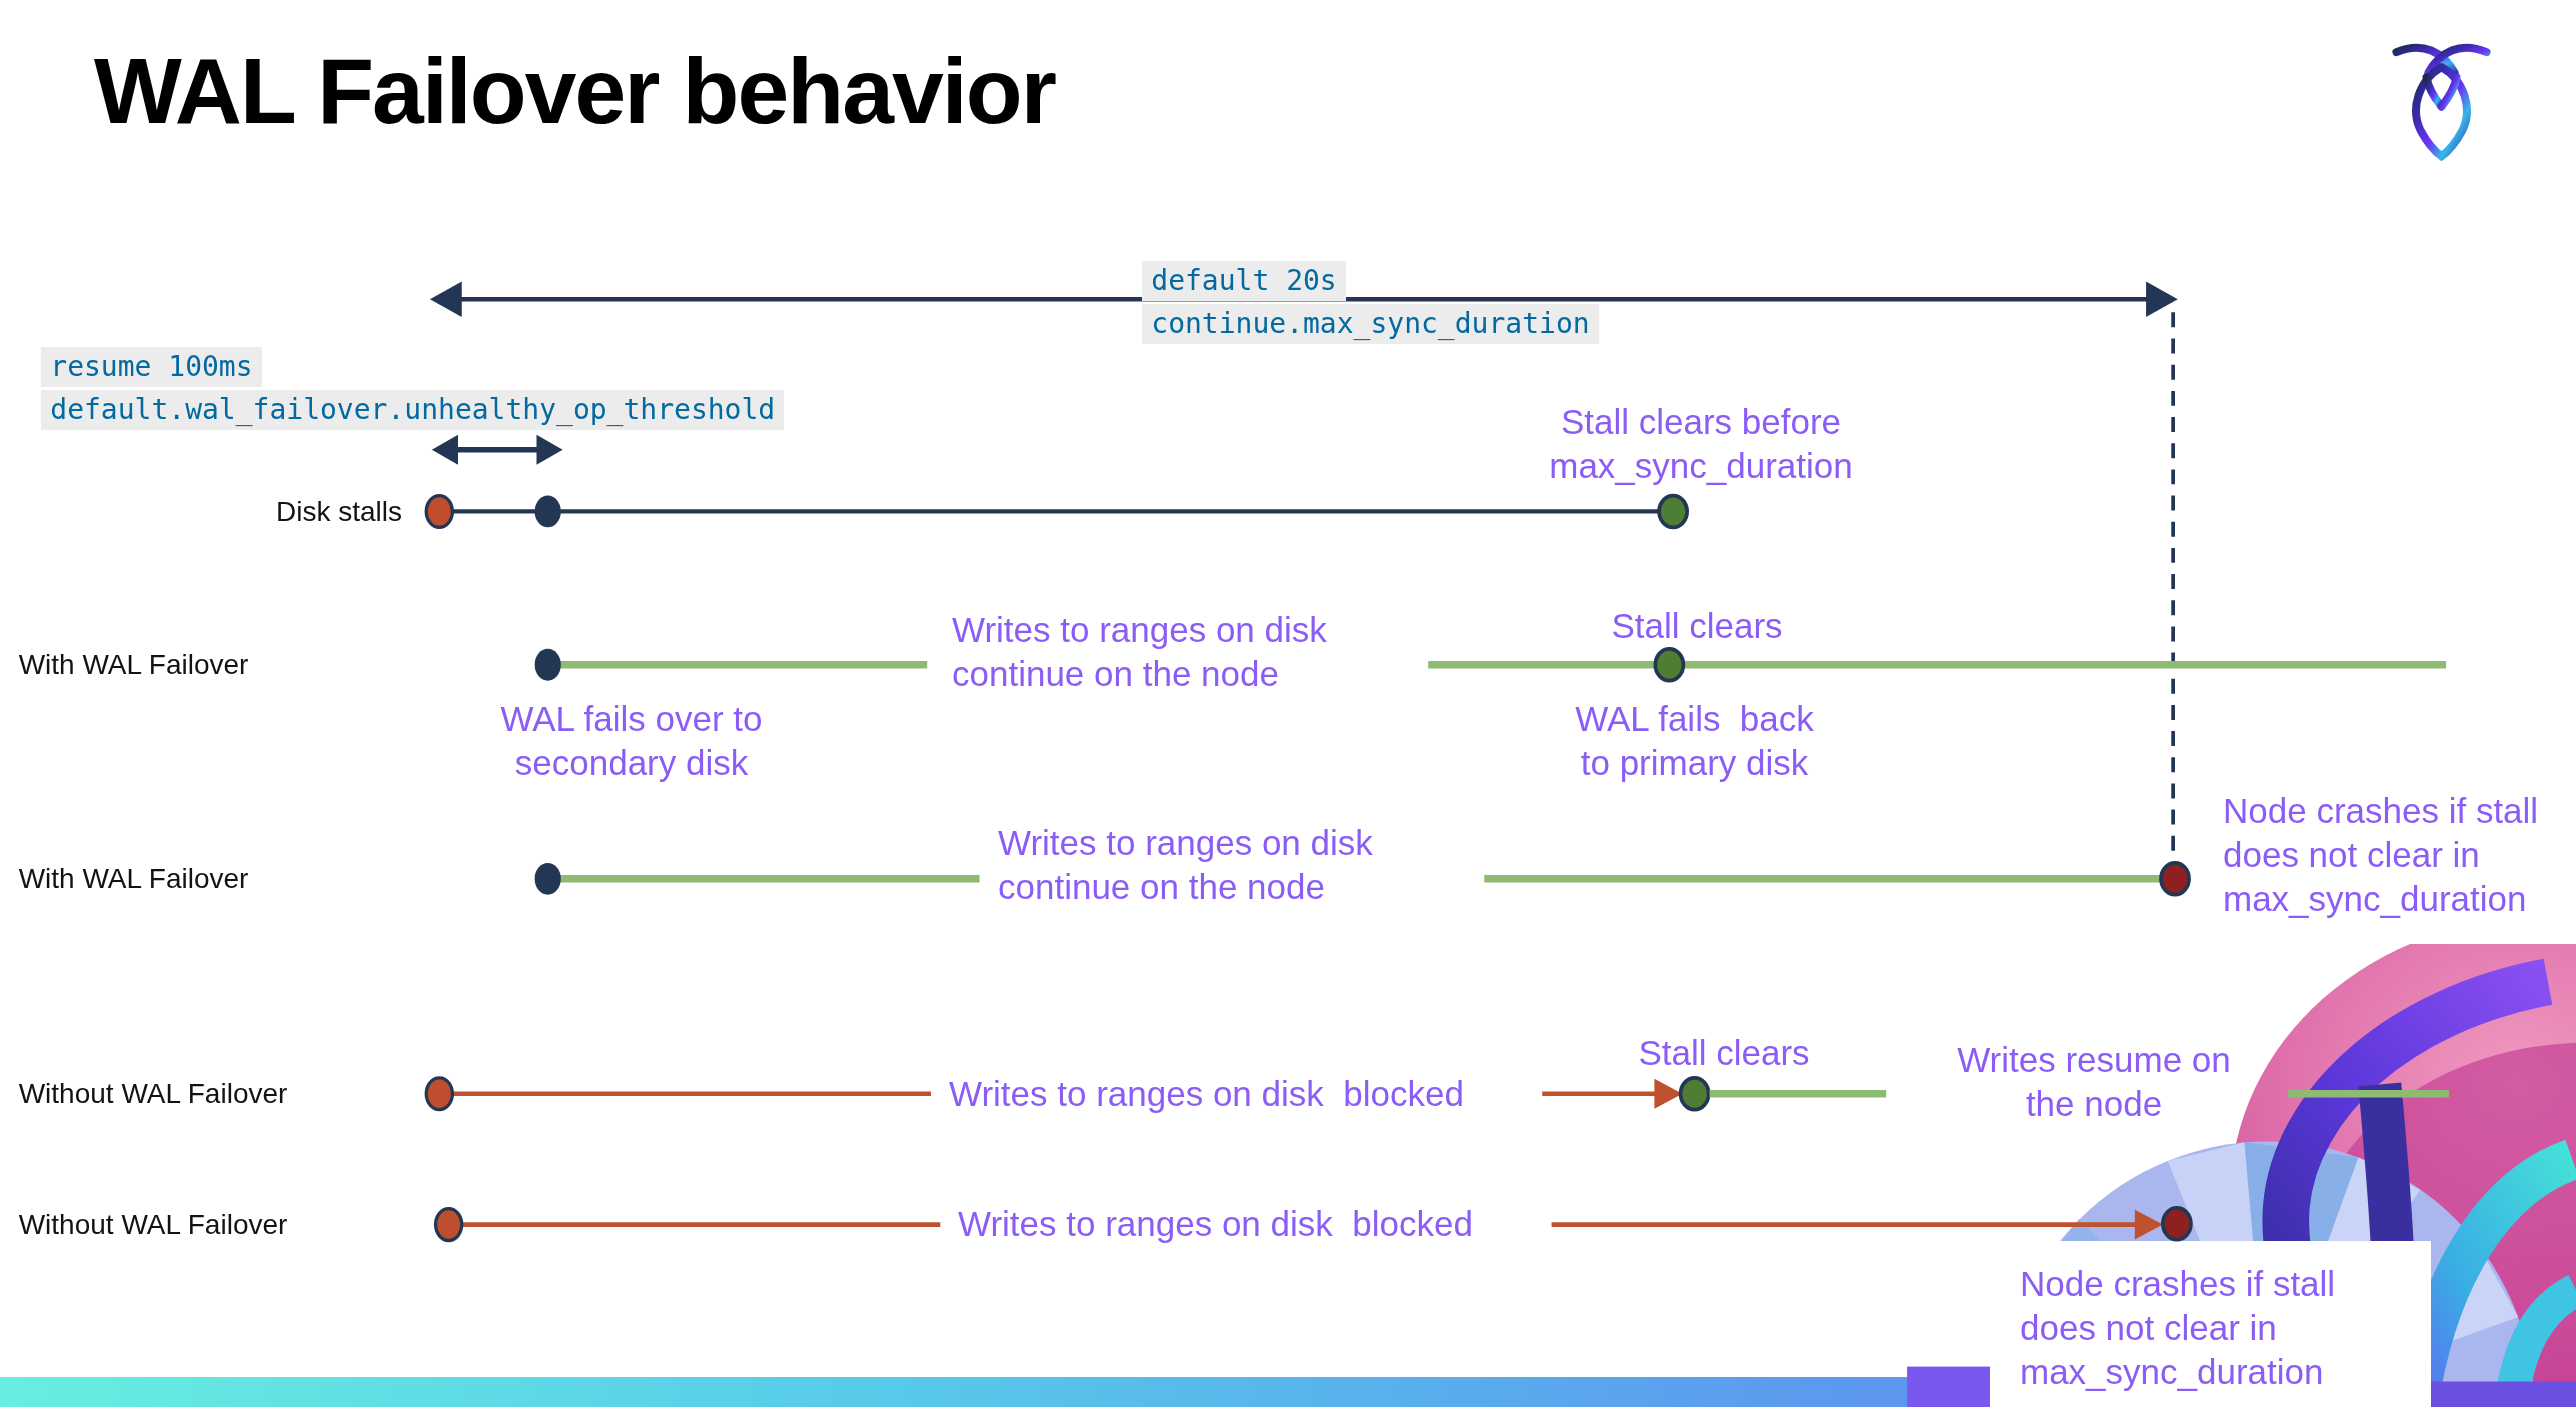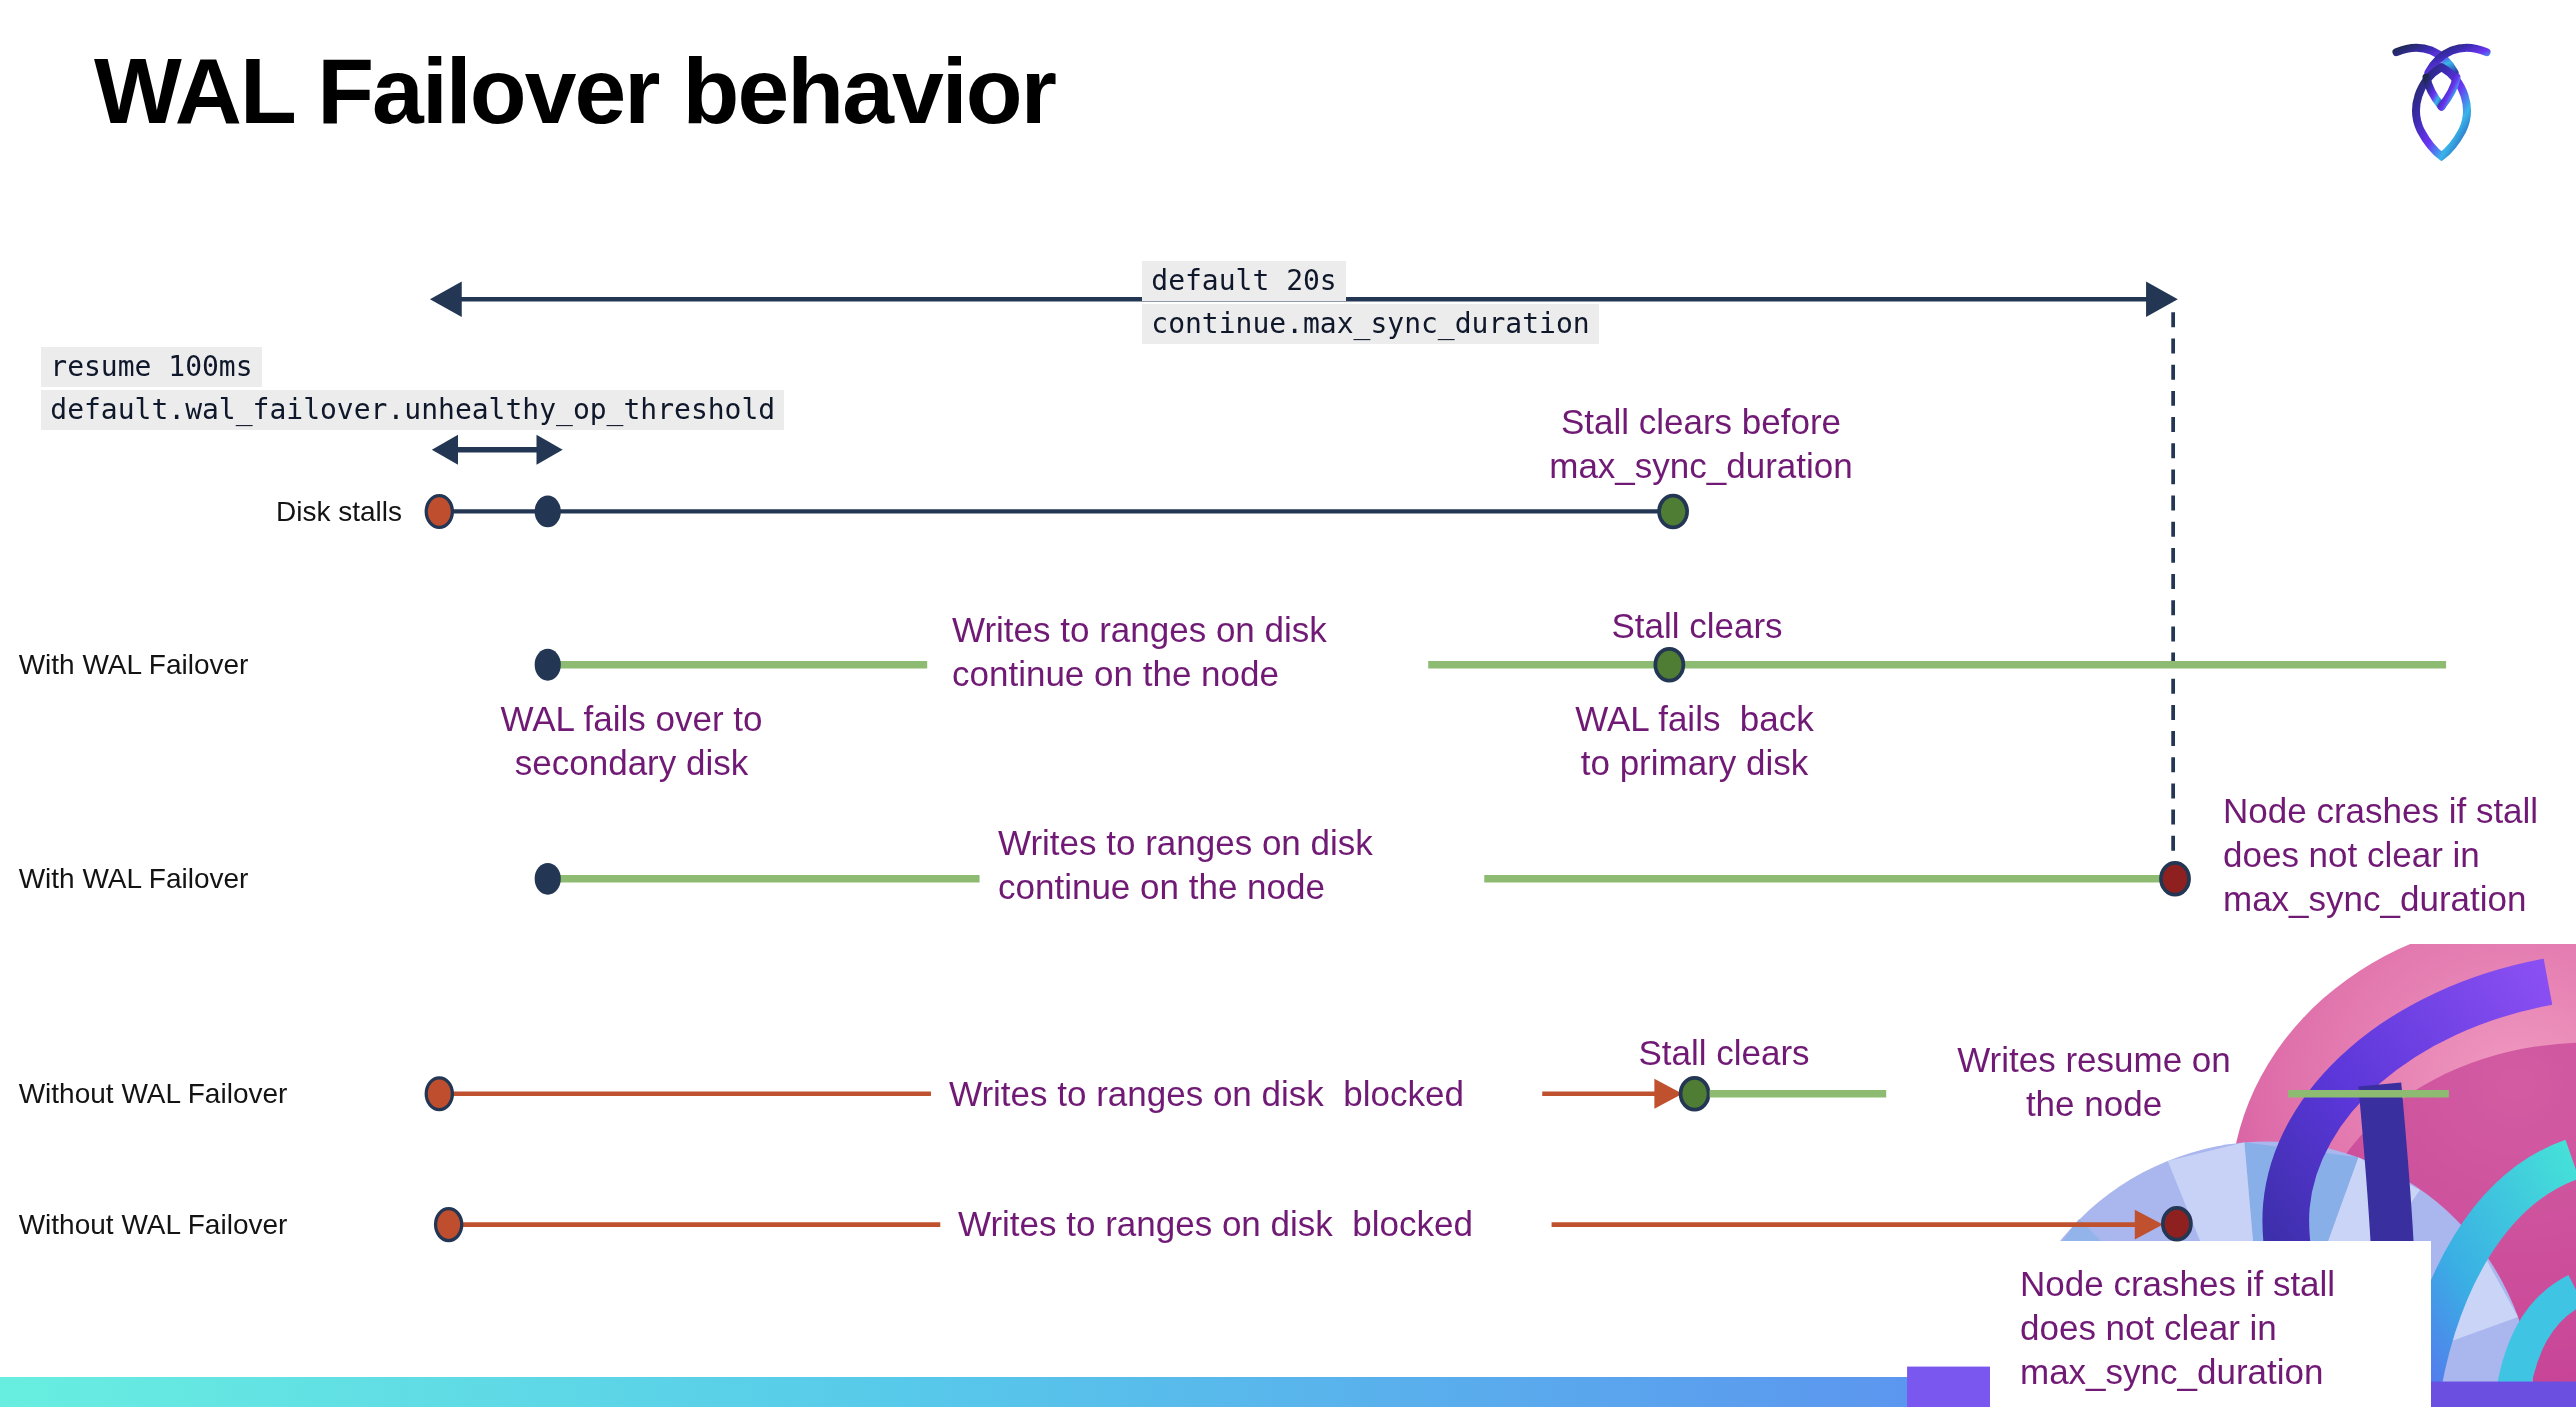--- a/index.html
+++ b/index.html
@@ -1,26 +1,26 @@
 <!DOCTYPE html>
 <html style="font-size:15px"><head>
 <meta charset="utf-8">
 <style>
   html,body{margin:0;padding:0;background:#fff;}
   .slide{position:relative;width:2576px;height:1408px;background:#ffffff;overflow:hidden;
          font-family:"Liberation Sans",sans-serif;color:#111;}
   .abs{position:absolute;}
   .title{font-size:93px;font-weight:bold;letter-spacing:-1.9px;color:#000;line-height:1.08;margin-left:34px;}
   .row-label{font-size:28px;line-height:45px;color:#131313;white-space:nowrap;}
-  .annot{font-size:35px;line-height:44px;color:#701a75;white-space:pre-wrap;}
+  .annot{font-size:35px;line-height:44px;color:#8b5cf6;white-space:pre-wrap;}
   .center{text-align:center;}
   .right{text-align:right;}
   .mono-stack{display:flex;flex-direction:column;align-items:flex-start;gap:3.7px;}
   .mono-line{font-family:"DejaVu Sans Mono",monospace;font-size:28px;line-height:36px;
-             background:#ececec;color:#0f172a;padding:1.9px 9.3px;white-space:pre;}
+             background:#ececec;color:#0369a1;padding:1.9px 9.3px;white-space:pre;}
   .layer-lines{left:0;top:0;z-index:4;pointer-events:none;}
   .layer-text{z-index:5;}
   .footer-bar{left:0;top:1377px;width:2576px;height:31px;z-index:1;
               background:linear-gradient(90deg,#68eee0 0%,#57c9ea 35%,#5b9bee 70%,#5f7bf2 100%);}
   .corner-art{left:1894px;top:944px;z-index:2;}
   .crash-box{left:1990px;top:1241px;width:441px;height:166px;background:#ffffff;z-index:3;}
   .crash-box .annot{margin:20.6px 0 0 30px;}
   .logo{left:2383px;top:39px;z-index:5;}
 </style>
 </head>

